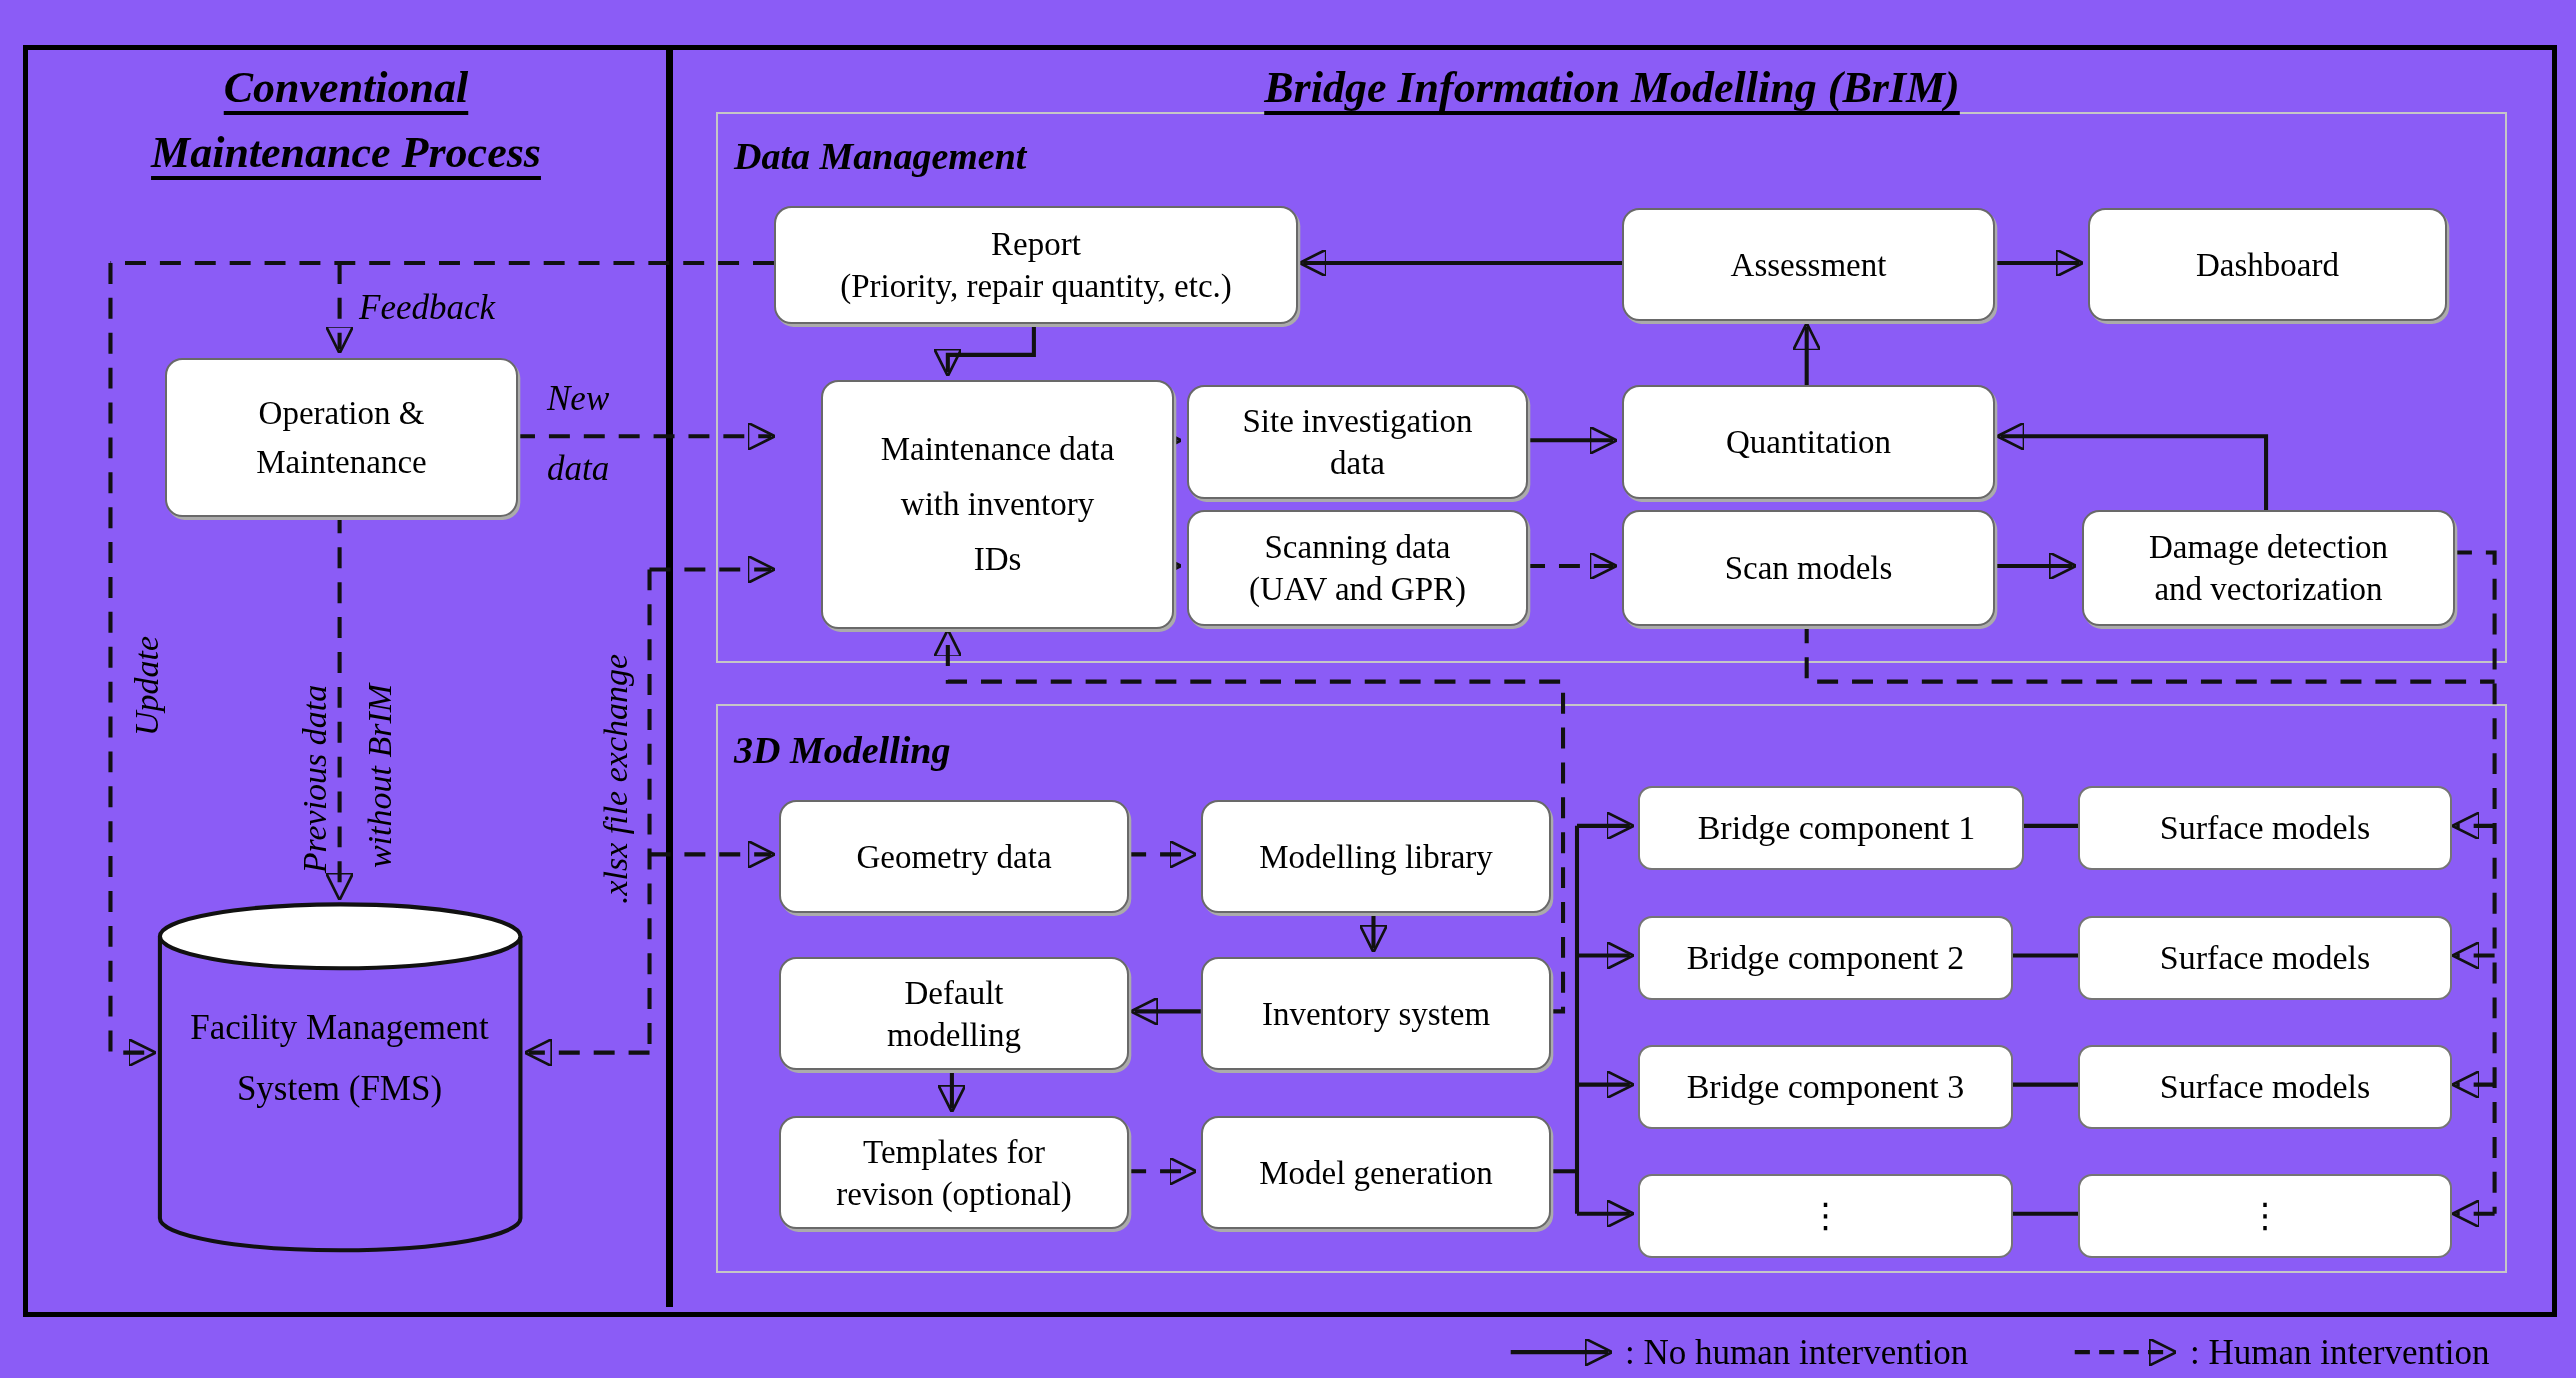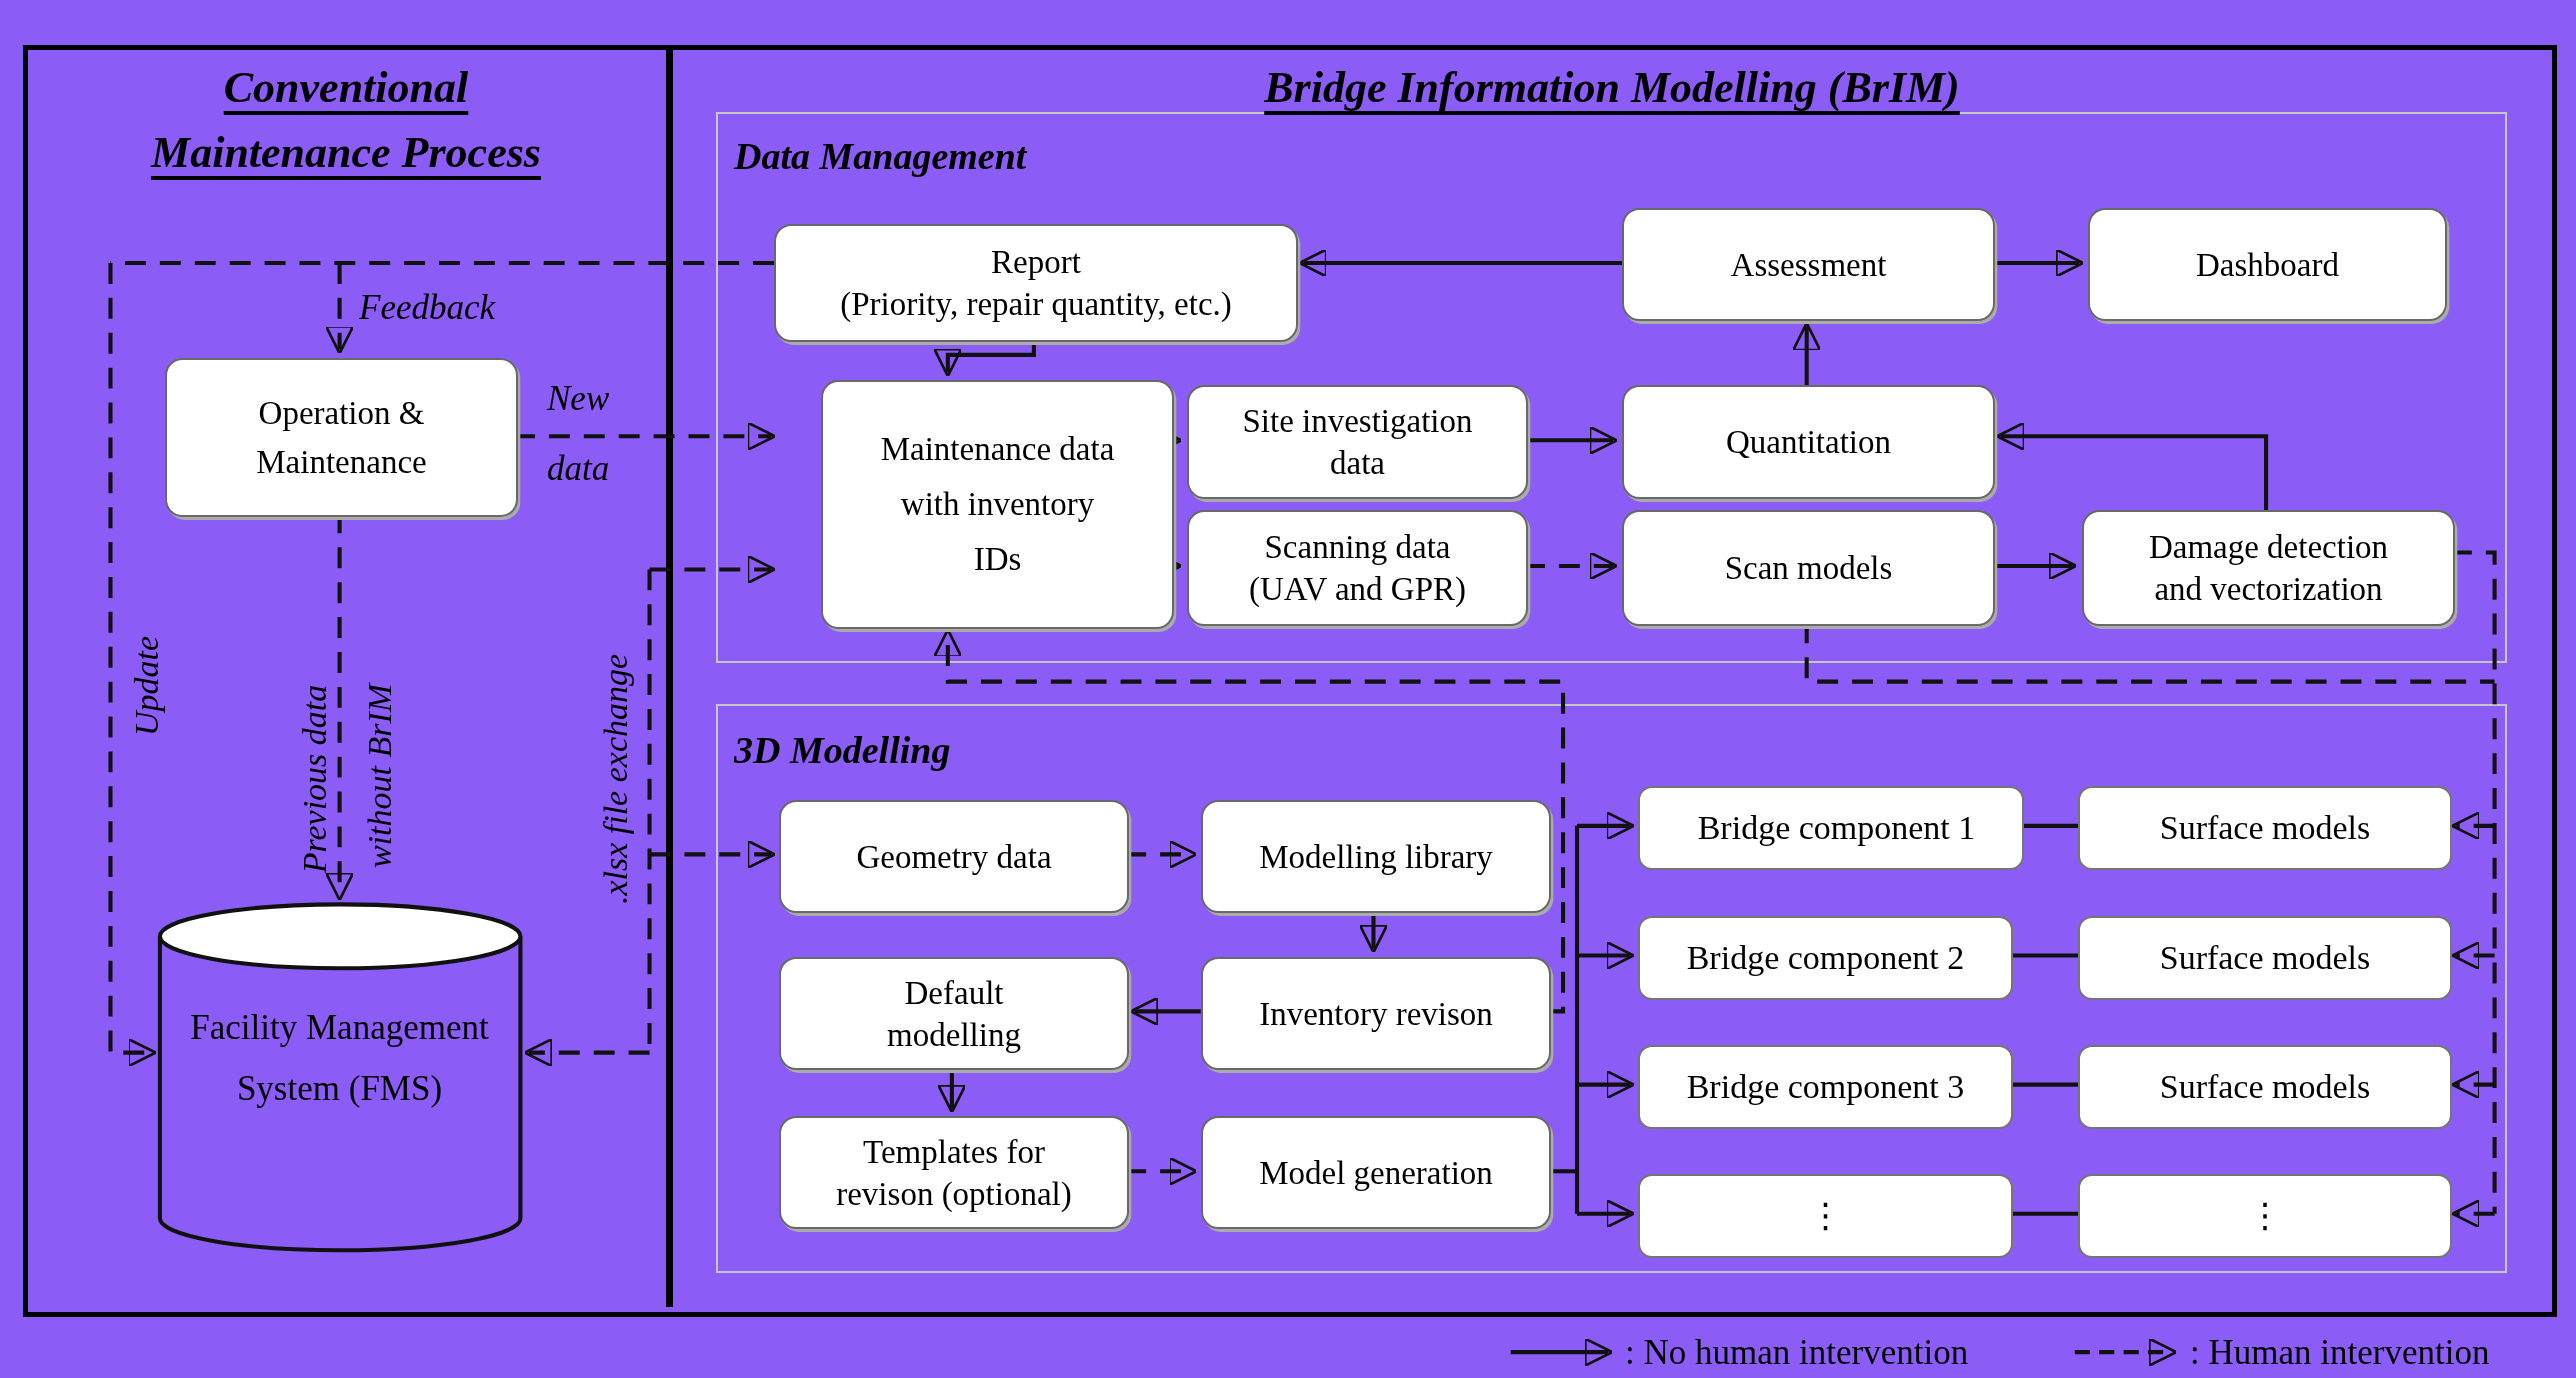--- a/index.html
+++ b/index.html
@@ -123,21 +123,21 @@
   </div>
 
   <div class="flabel" style="left:359px;top:288px;">Feedback</div>
   <div class="flabel" style="left:547px;top:379px;">New</div>
   <div class="flabel" style="left:547px;top:449px;">data</div>
   <div class="rot" style="left:-28px;top:665px;width:349px;height:42px;line-height:42px;">Update</div>
   <div class="rot" style="left:140px;top:758px;width:349px;height:42px;line-height:42px;">Previous data</div>
   <div class="rot" style="left:205px;top:755px;width:349px;height:42px;line-height:42px;">without BrIM</div>
   <div class="rot" style="left:441px;top:758px;width:349px;height:42px;line-height:42px;">.xlsx file exchange</div>
 
-  <div class="box" style="left:774px;top:224px;width:520px;height:114px;">
+  <div class="box" style="left:774px;top:206px;width:520px;height:114px;">
     <span class="ln">Report</span>
     <span class="ln">(Priority, repair quantity, etc.)</span>
   </div>
   <div class="box" style="left:1622px;top:208px;width:369px;height:109px;">
     <span class="ln">Assessment</span>
   </div>
   <div class="box" style="left:2088px;top:208px;width:355px;height:109px;">
     <span class="ln">Dashboard</span>
   </div>
   <div class="box md-box" style="left:779px;top:380px;width:349px;height:245px;">
@@ -168,21 +168,21 @@
     <span class="ln">Modelling library</span>
   </div>
   <div class="box" style="left:779px;top:800px;width:346px;height:109px;">
     <span class="ln">Geometry data</span>
   </div>
   <div class="box" style="left:779px;top:957px;width:346px;height:109px;">
     <span class="ln">Default</span>
     <span class="ln">modelling</span>
   </div>
   <div class="box" style="left:1201px;top:957px;width:346px;height:109px;">
-    <span class="ln">Inventory revison</span>
+    <span class="ln">Inventory system</span>
   </div>
   <div class="box" style="left:779px;top:1116px;width:346px;height:109px;">
     <span class="ln">Templates for</span>
     <span class="ln">revison (optional)</span>
   </div>
   <div class="box" style="left:1201px;top:1116px;width:346px;height:109px;">
     <span class="ln">Model generation</span>
   </div>
 
   <div class="box nosh" style="left:1638px;top:786px;width:371px;height:80px;padding-left:11px;">

